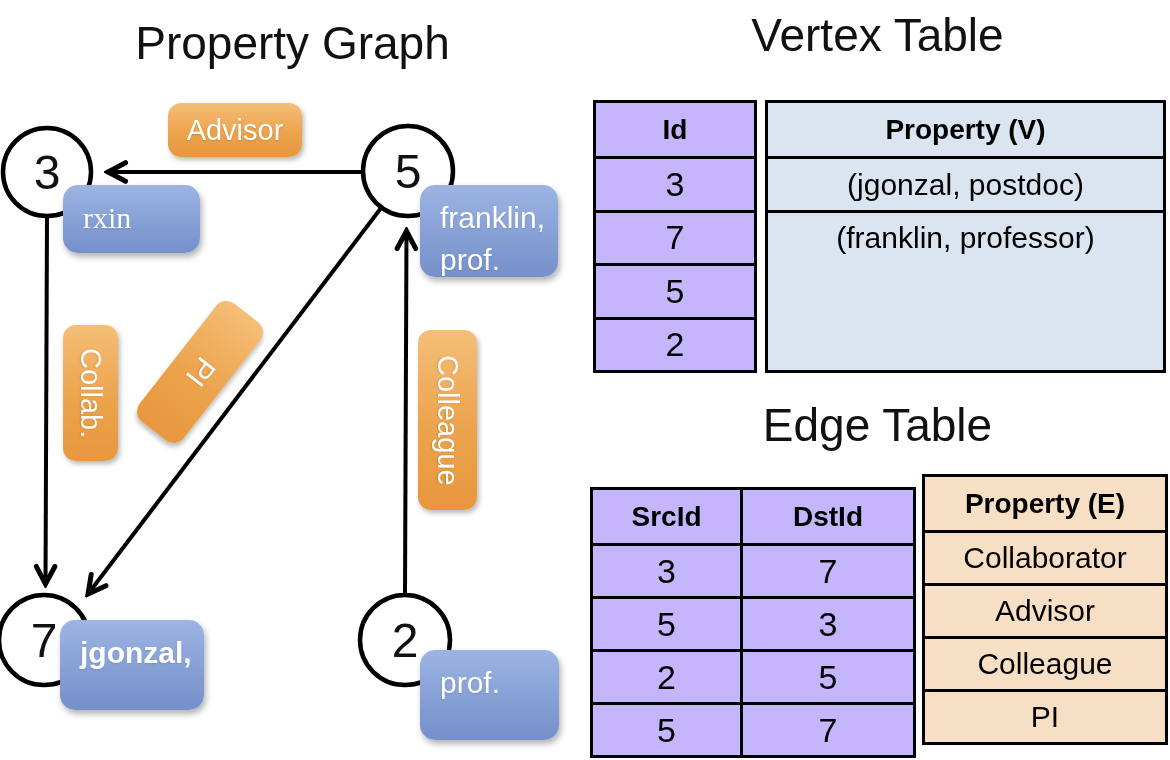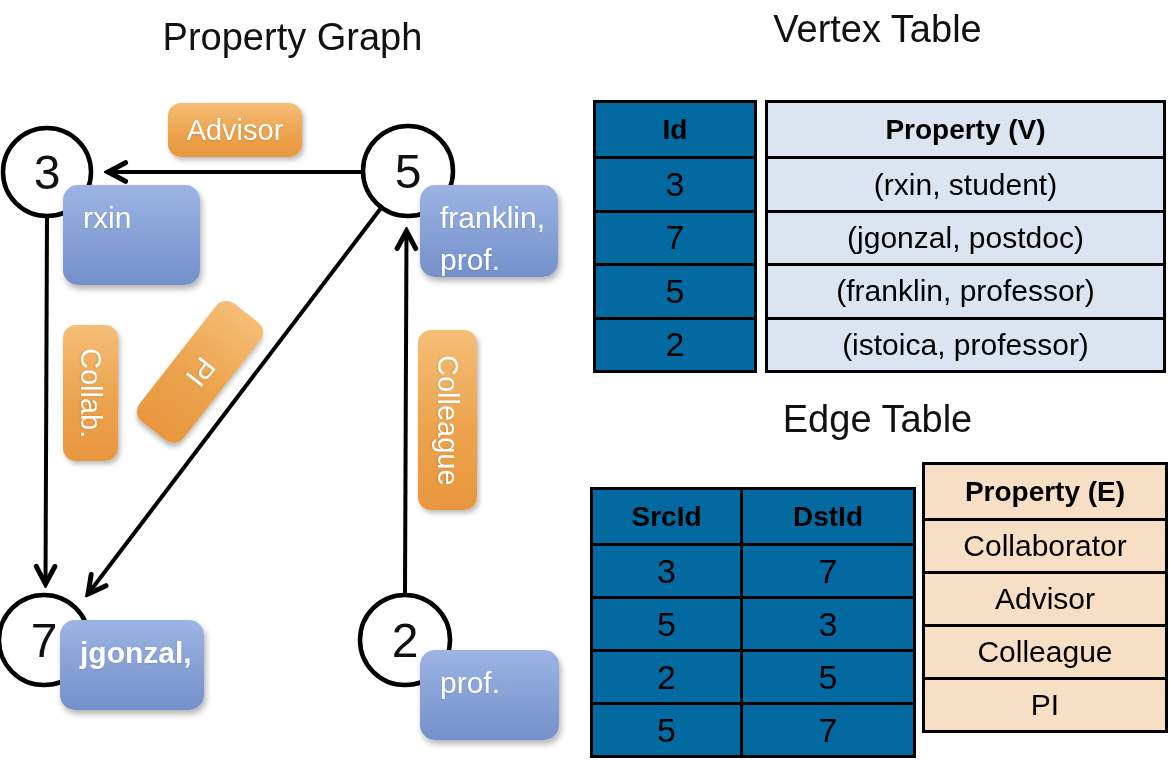--- a/index.html
+++ b/index.html
@@ -2,21 +2,21 @@
 <html><head>
 <meta charset="utf-8">
 <style>
   html,body{margin:0;padding:0;}
   body{
     width:1170px;height:760px;position:relative;background:#ffffff;overflow:hidden;
     font-family:"Liberation Sans", sans-serif;color:#000;
   }
   .title{
     position:absolute;width:585px;text-align:center;
-    font-size:38px;letter-spacing:0px;color:#111;
+    font-size:46px;letter-spacing:0px;color:#111;
   }
   #graph-title{left:0;top:16px;}
   #vertex-title{left:585px;top:8px;}
   #edge-title{left:585px;top:398px;}
 
   
   #edge-svg{position:absolute;left:0;top:0;z-index:1;}
   .node-num{
     position:absolute;width:90px;height:90px;display:flex;align-items:center;justify-content:center;
     font-size:48px;color:#111;z-index:2;
@@ -34,44 +34,44 @@
   #pi-label{left:172px;top:297px;width:56px;height:150px;transform:rotate(38deg);}
   #colleague-label{left:418px;top:330px;width:59px;height:180px;}
 
   .vprop-box{
     position:absolute;z-index:4;color:#fff;box-sizing:border-box;
     background:linear-gradient(180deg,#9db4e3 0%,#88a2d7 50%,#7590ca 100%);
     border-radius:15px;box-shadow:2px 4px 6px rgba(0,0,0,0.3);
     padding:12px 0 0 20px;font-size:30px;line-height:42px;
     text-shadow:0 1px 2px rgba(0,0,0,0.12);
   }
-  #rxin-box{left:63px;top:185px;width:137px;height:100px;}
+  #rxin-box{left:63px;top:185px;width:137px;height:68px;font-family:Liberation Serif, serif;}
   #franklin-box{left:420px;top:185px;width:138px;height:92px;}
   #jgonzal-box{left:60px;top:620px;width:144px;height:90px;font-weight:bold;}
   #istoica-box{left:420px;top:650px;width:139px;height:90px;}
 
   
   .tbl{
-    position:absolute;box-sizing:border-box;border:3px solid #000;background:#0369a1;
+    position:absolute;box-sizing:border-box;border:3px solid #000;background:#c4b5fd;
     display:grid;z-index:1;
   }
   .tbl .cell{
     display:flex;align-items:center;justify-content:center;box-sizing:border-box;
     border-top:3px solid #000;
   }
   .tbl .cell.first-row{border-top:none;}
   .tbl .cell.col2{border-left:3px solid #000;}
   .hdr{font-weight:bold;font-size:28px;}
   .num{font-size:34px;}
   .ptext{font-size:30px;}
 
   #vertex-id-col{left:593px;top:100px;width:164px;height:273px;grid-template-rows:repeat(5,1fr);}
   #vertex-prop-col{left:765px;top:100px;width:401px;height:273px;grid-template-rows:repeat(5,1fr);background:#dbe4f1;}
   #edge-srcdst-col{left:590px;top:487px;width:326px;height:271px;grid-template-rows:repeat(5,1fr);grid-template-columns:147px 1fr;}
-  #edge-prop-col{left:922px;top:462px;width:246px;height:271px;grid-template-rows:repeat(5,1fr);background:#f6dfc4;}
+  #edge-prop-col{left:922px;top:474px;width:246px;height:271px;grid-template-rows:repeat(5,1fr);background:#f6dfc4;}
 </style>
 </head>
 <body>
 
 <div class="title" id="graph-title">Property Graph</div>
 <div class="title" id="vertex-title">Vertex Table</div>
 <div class="title" id="edge-title">Edge Table</div>
 
 <svg id="edge-svg" width="585" height="760" viewBox="0 0 585 760">
   <defs>
@@ -127,24 +127,22 @@
 
 <div class="tbl" id="vertex-id-col">
   <div class="cell first-row hdr">Id</div>
   <div class="cell num">3</div>
   <div class="cell num">7</div>
   <div class="cell num">5</div>
   <div class="cell num">2</div>
 </div>
 <div class="tbl" id="vertex-prop-col">
   <div class="cell first-row hdr">Property (V)</div>
-  <div class="cell ptext">(rxin, student)</div>
   <div class="cell ptext">(jgonzal, postdoc)</div>
   <div class="cell ptext">(franklin, professor)</div>
-  <div class="cell ptext">(istoica, professor)</div>
 </div>
 
 <div class="tbl" id="edge-srcdst-col">
   <div class="cell first-row hdr">SrcId</div>
   <div class="cell first-row col2 hdr">DstId</div>
   <div class="cell num">3</div>
   <div class="cell col2 num">7</div>
   <div class="cell num">5</div>
   <div class="cell col2 num">3</div>
   <div class="cell num">2</div>

